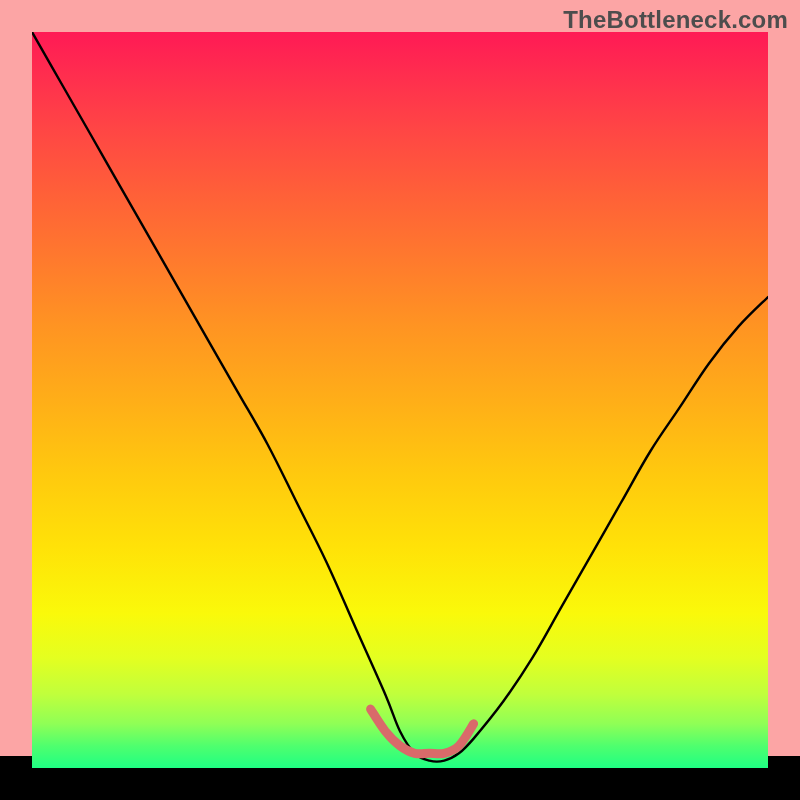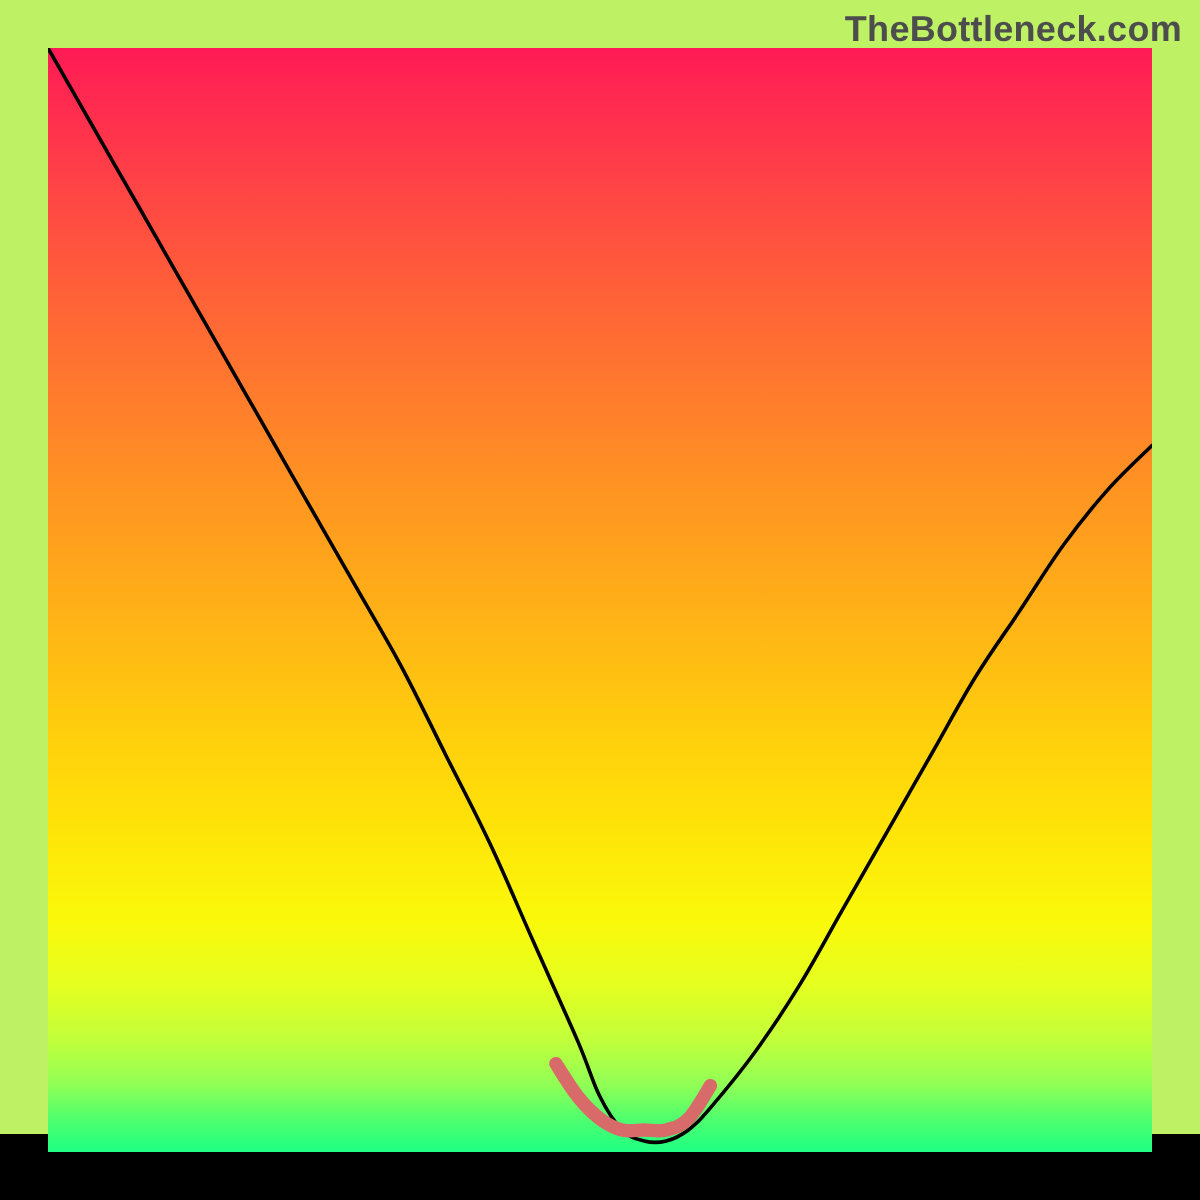--- a/index.html
+++ b/index.html
@@ -8,21 +8,21 @@
     width: 800px;
     height: 800px;
     overflow: hidden;
     background: #000;
     font-family: Arial, Helvetica, sans-serif;
   }
   .frame {
     position: relative;
     width: 800px;
     height: 756px;
-    background: #bef264;
+    background: #fca5a5;
   }
   .plot {
     position: absolute;
     left: 32px;
     top: 32px;
     width: 736px;
     height: 736px;
     overflow: hidden;
   }
   .gradient {

